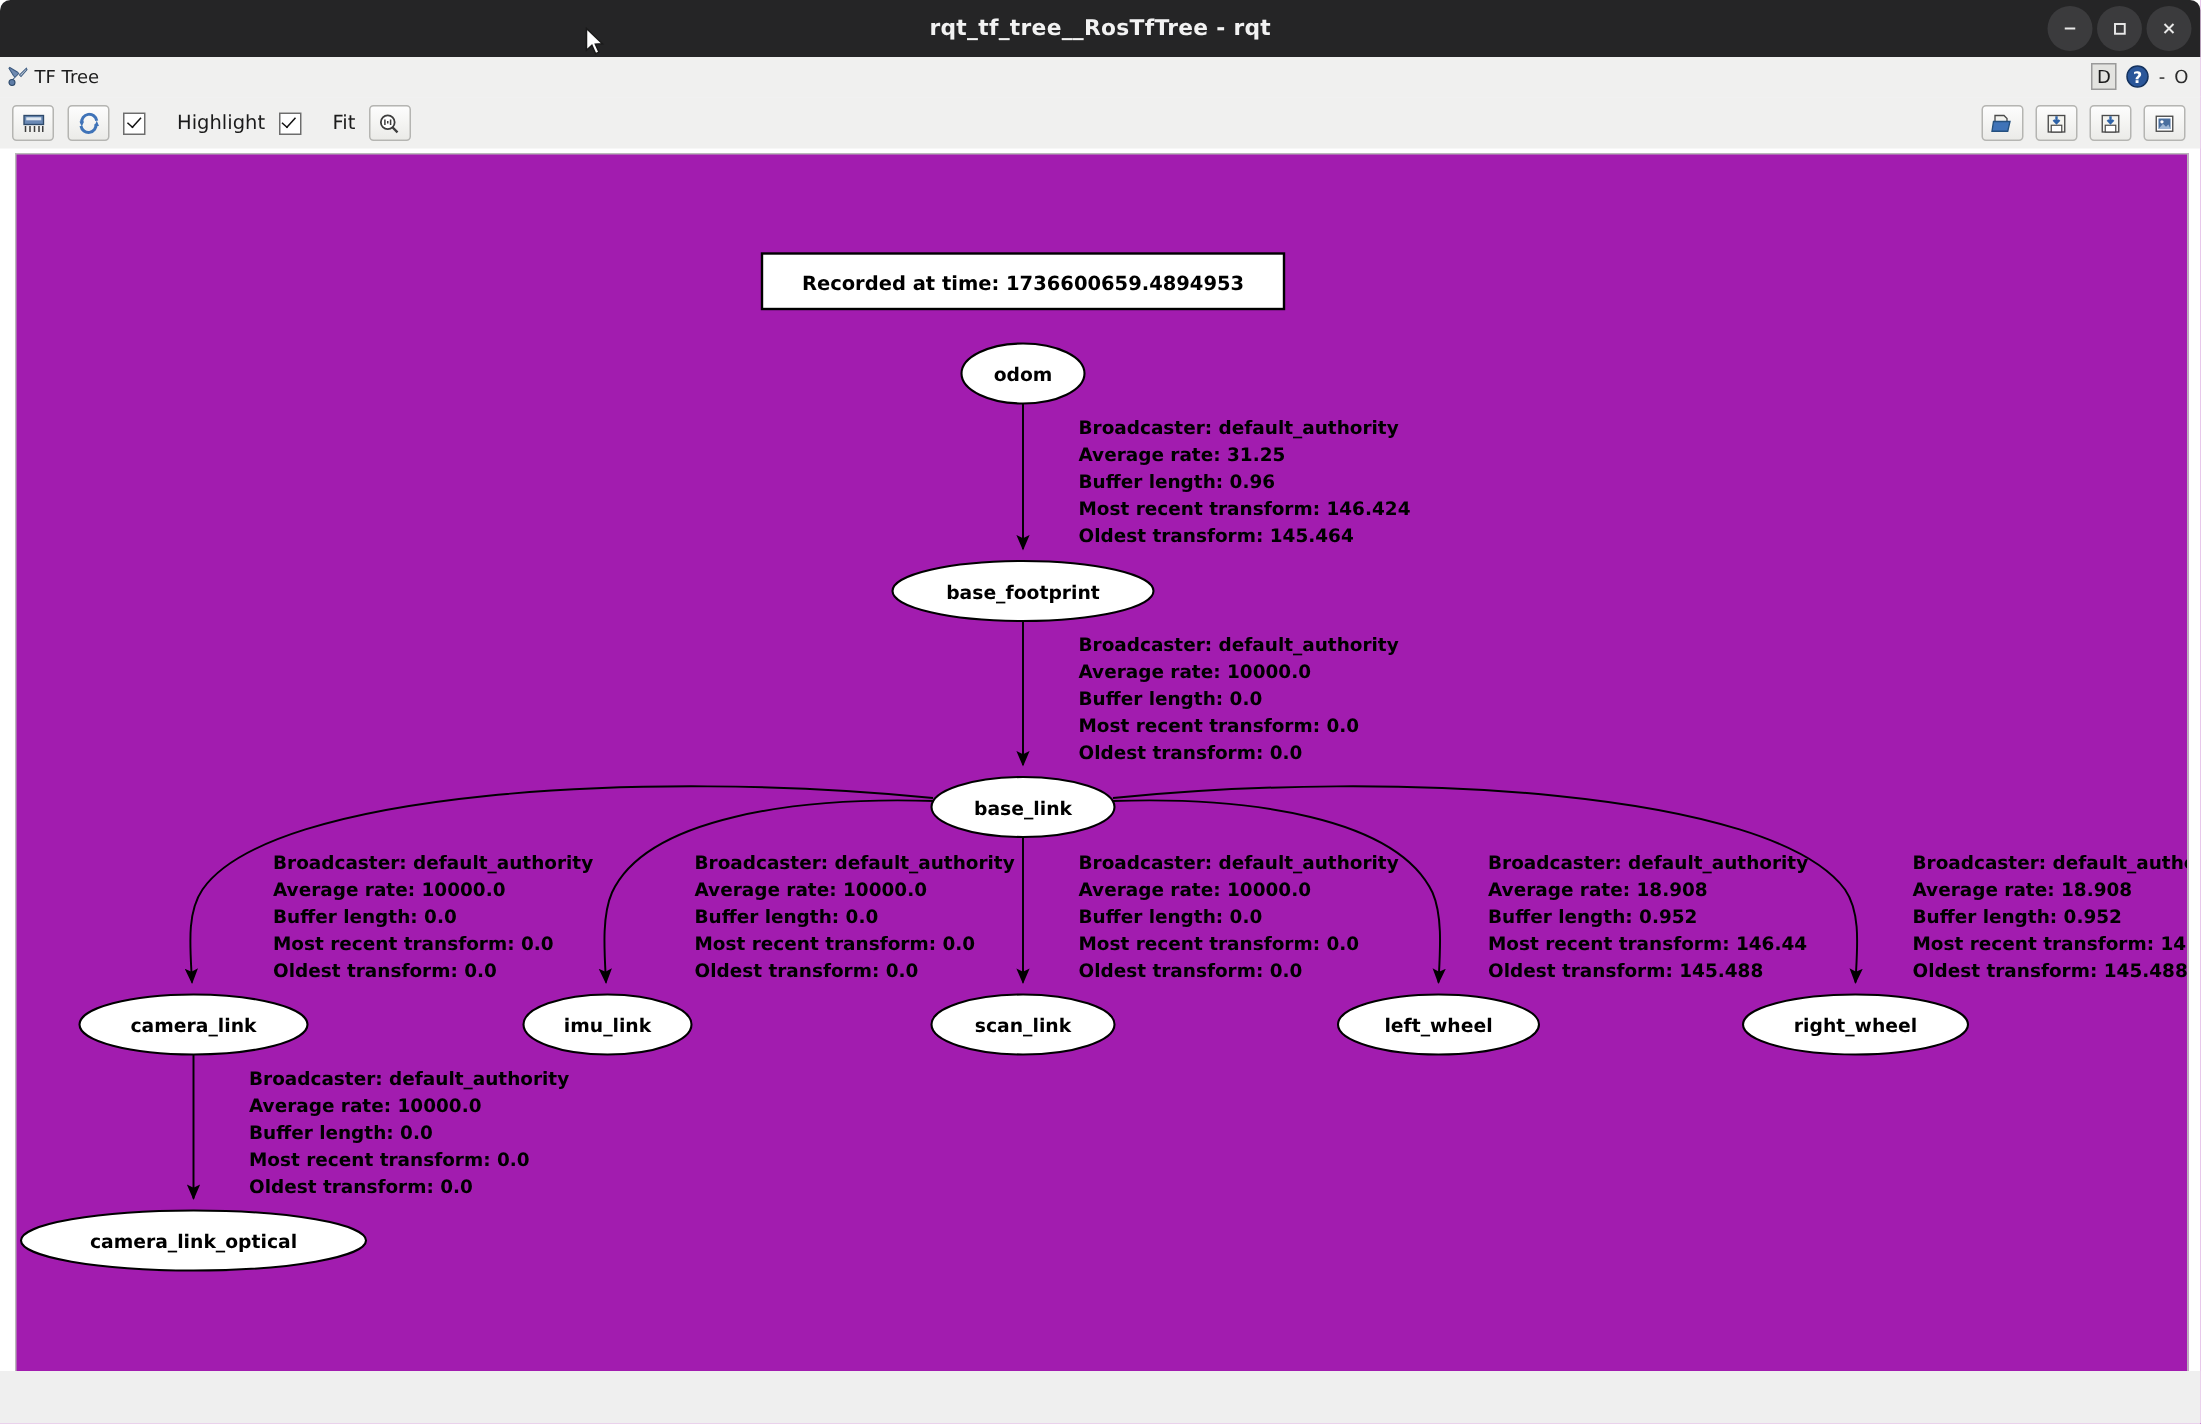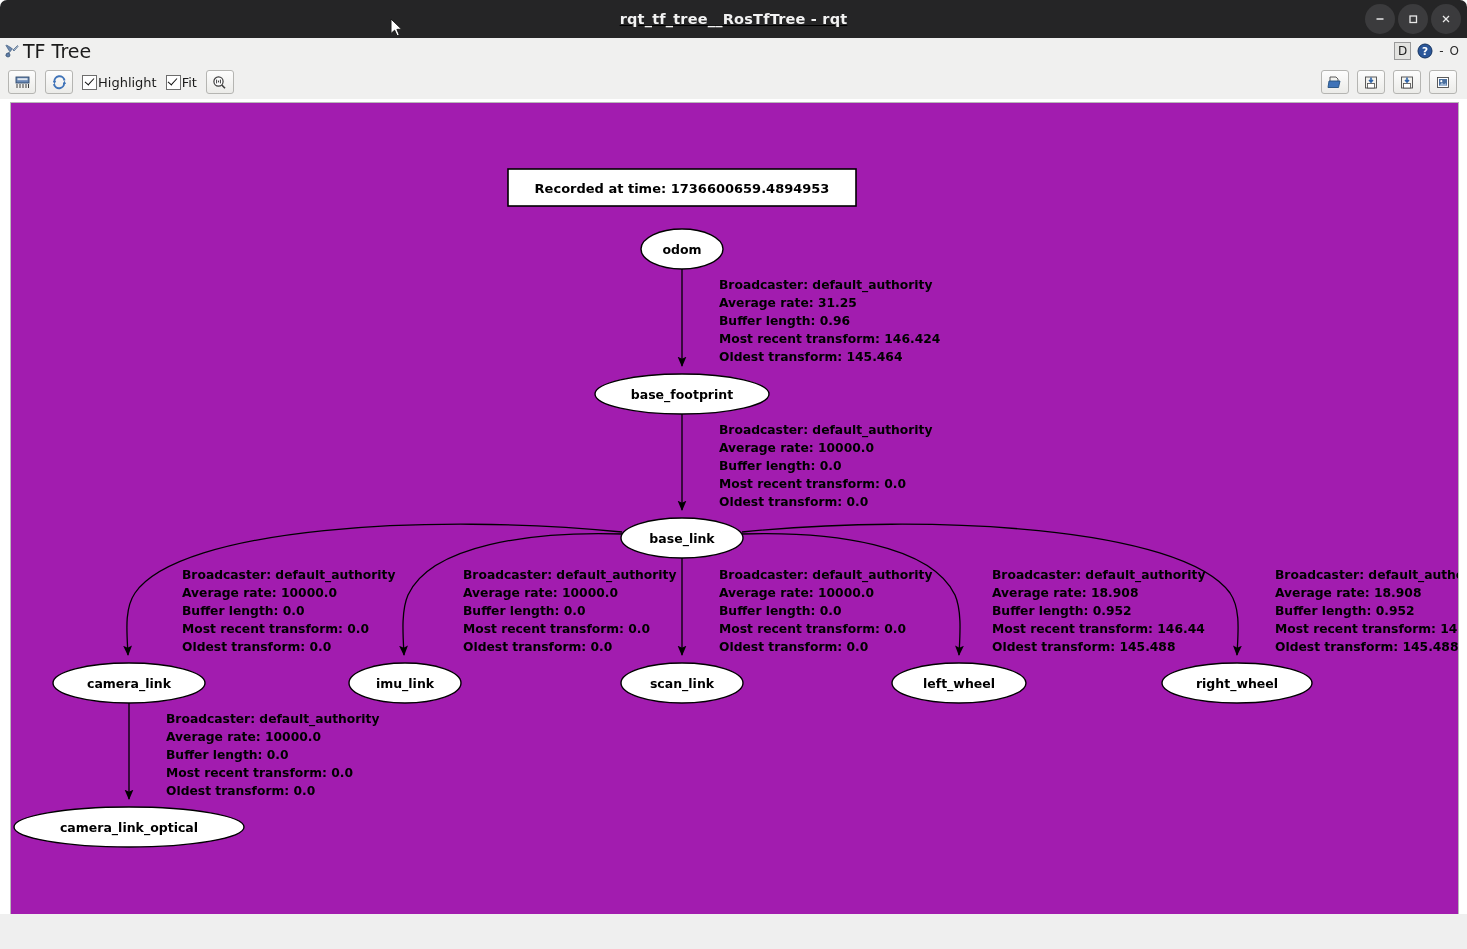--- a/index.html
+++ b/index.html
@@ -19,21 +19,20 @@
   .titlebar {
     height: 38px;
     background: #252526;
     display: flex;
     align-items: center;
     justify-content: center;
     position: relative;
     border-top-left-radius: 7px;
     border-top-right-radius: 7px;
     overflow: hidden;
-    text-decoration: underline;
   }
   .titlebar-text {
     color: #f2f2f2;
     font-size: 14.5px;
     font-weight: bold;
     letter-spacing: 0.2px;
   }
   .win-controls {
     position: absolute;
     right: 6px;
@@ -74,21 +73,21 @@
     display: flex;
     align-items: center;
     padding: 0 4px;
     position: relative;
     border-bottom: 1px solid #f0f0ef;
   }
   .dock-title {
     display: flex;
     align-items: center;
     gap: 3px;
-    font-size: 19px;
+    font-size: 12px;
     color: #1b1b1b;
   }
   .dock-right {
     position: absolute;
     right: 8px;
     top: 0;
     height: 26px;
     display: flex;
     align-items: center;
     gap: 6px;
@@ -129,21 +128,21 @@
     background: linear-gradient(#fdfdfd, #ebebe8);
     border-radius: 3px;
     display: flex;
     align-items: center;
     justify-content: center;
     cursor: pointer;
   }
   .tb-check {
     display: flex;
     align-items: center;
-    gap: 1px;
+    gap: 21px;
     font-size: 13px;
     color: #1b1b1b;
     cursor: pointer;
     user-select: none;
   }
   .cb-box {
     width: 13px;
     height: 13px;
     border: 1px solid #6d6d6d;
     background: #ffffff;

